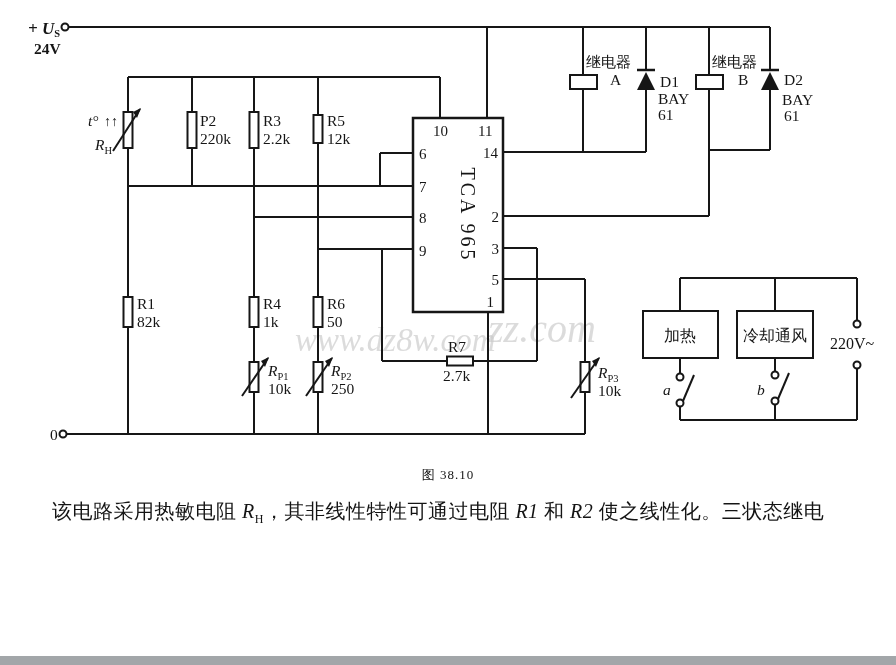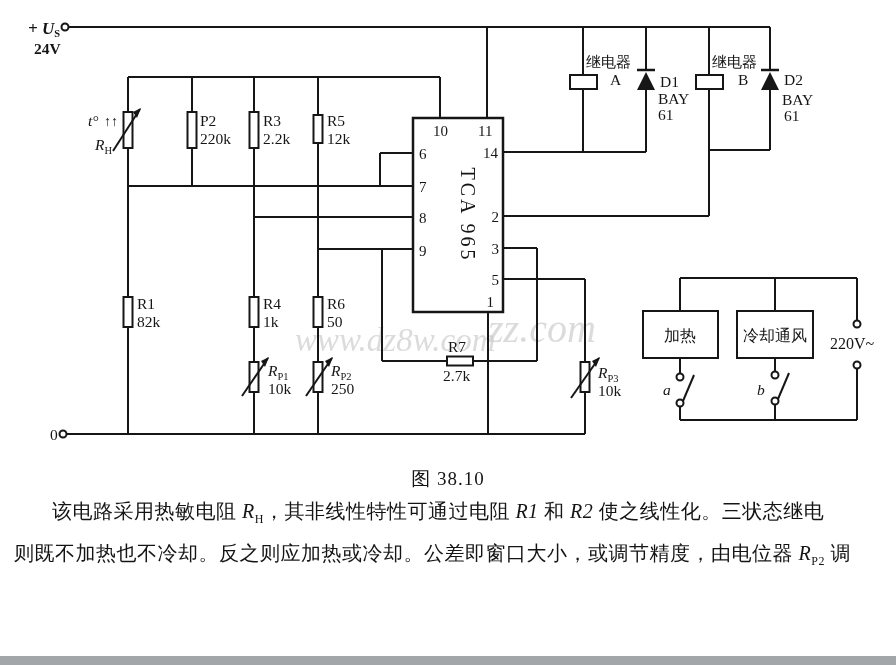--- a/index.html
+++ b/index.html
@@ -9,21 +9,21 @@
   svg text{fill:#151515;font-family:"Liberation Serif","DejaVu Serif",serif;}
   .lbl{font-size:15.5px;}
   .pin{font-size:15px;}
   .big{font-size:17px;font-weight:bold;}
   .cjk{font-size:15px;}
   .box-cjk{font-size:16px;}
   .sub{font-size:10.5px;}
   .ital{font-style:italic;}
   .wm{fill:#c9c9c9;opacity:.65;font-style:italic;}
   #caption{position:absolute;top:466px;left:0;width:896px;text-align:center;
-           font-size:19px;letter-spacing:1px;}
+           font-size:13px;letter-spacing:1px;}
   #para{position:absolute;top:494px;left:14px;width:868px;font-size:20px;
         line-height:34px;letter-spacing:.5px;}
   #para .line{white-space:nowrap;}
   #para .indent{text-indent:38px;font-family:Liberation Serif, serif;}
   #para sub{font-size:12px;}
   .var{font-style:italic;}
   #bottombar{position:absolute;left:0;bottom:0;width:896px;height:9px;background:#a2a6a9;}
 </style>
 </head>
 <body>
@@ -178,18 +178,17 @@
   <text class="box-cjk" x="775" y="341" text-anchor="middle">冷却通风</text>
   <text class="box-cjk" x="830" y="349">220V~</text>
   <text class="lbl ital" x="663" y="395">a</text>
   <text class="lbl ital" x="757" y="395">b</text>
 </svg>
 
 <div id="caption">图 38.10</div>
 
 <div id="para">
   <div class="line indent"><span>该电路采用热敏电阻 </span><span class="var">R</span><sub>H</sub><span>，其非线性特性可通过电阻 </span><span class="var">R1</span><span> 和 </span><span class="var">R2</span><span> 使之线性化。三状态继电</span></div>
-  <div class="line"><span>则既不加热也不冷却。反之则应加热或冷却。公差即窗口大小，或调节精度，由电位器 </span><span class="var">R</span><sub>P2</sub><span> 调</span></div>
 </div>
 
 <div id="bottombar"></div>
 
 </div>
 
 </body></html>

